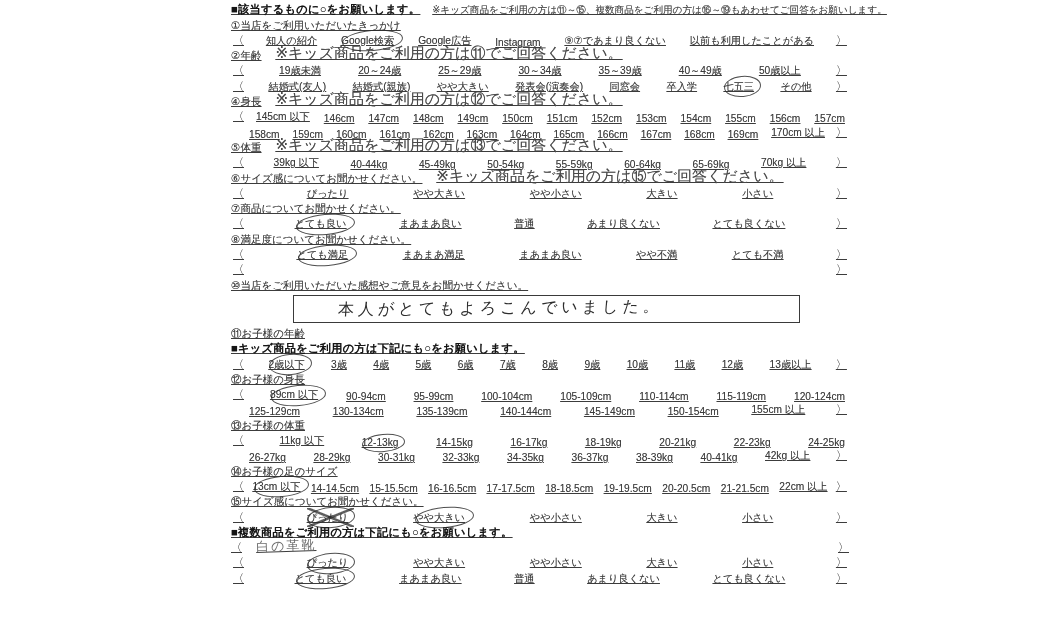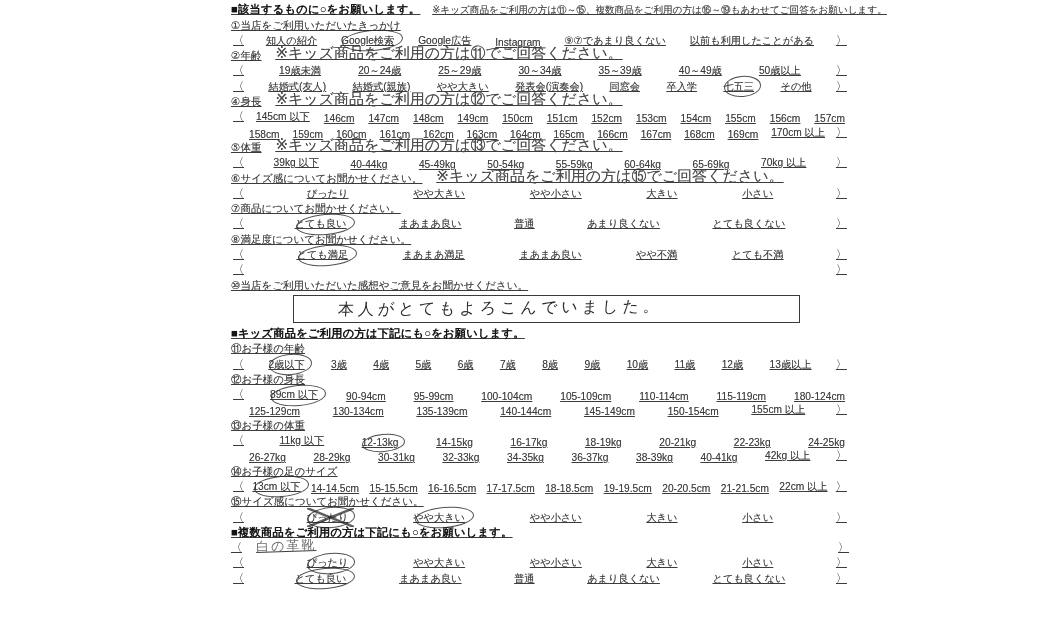--- a/index.html
+++ b/index.html
@@ -200,26 +200,26 @@
       <span class="bracket">〉</span>
     </div>
 
   <div class="line qlabel">
     <span>⑩当店をご利用いただいた感想やご意見をお聞かせください。</span>
   </div>
   <div class="comment-box">
     <span class="handwriting">本人がとてもよろこんでいました。</span>
   </div>
 
+  <div class="line qlabel">
+    <span>⑪お子様の年齢</span>
+  </div>
+
   <div class="line hline">
     <span class="h">■キッズ商品をご利用の方は下記にも○をお願いします。</span>
-  </div>
-
-  <div class="line qlabel">
-    <span>⑪お子様の年齢</span>
   </div>
   <div class="line optrow">
       <span class="bracket">〈</span>
       <span class="opt circled">2歳以下</span>
       <span class="opt">3歳</span>
       <span class="opt">4歳</span>
       <span class="opt">5歳</span>
       <span class="opt">6歳</span>
       <span class="opt">7歳</span>
       <span class="opt">8歳</span>
@@ -236,21 +236,21 @@
   </div>
   <div class="line optrow">
       <span class="bracket">〈</span>
       <span class="opt circled">89cm 以下</span>
       <span class="opt">90-94cm</span>
       <span class="opt">95-99cm</span>
       <span class="opt">100-104cm</span>
       <span class="opt">105-109cm</span>
       <span class="opt">110-114cm</span>
       <span class="opt">115-119cm</span>
-      <span class="opt">180-124cm</span>
+      <span class="opt">120-124cm</span>
     </div>
   <div class="line optrow cont">
       <span class="opt">125-129cm</span>
       <span class="opt">130-134cm</span>
       <span class="opt">135-139cm</span>
       <span class="opt">140-144cm</span>
       <span class="opt">145-149cm</span>
       <span class="opt">150-154cm</span>
       <span class="opt">155cm 以上</span>
       <span class="bracket">〉</span>

